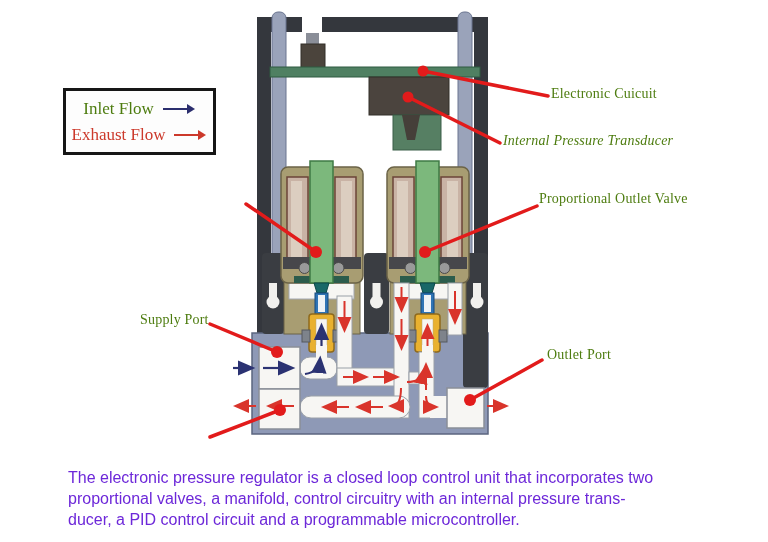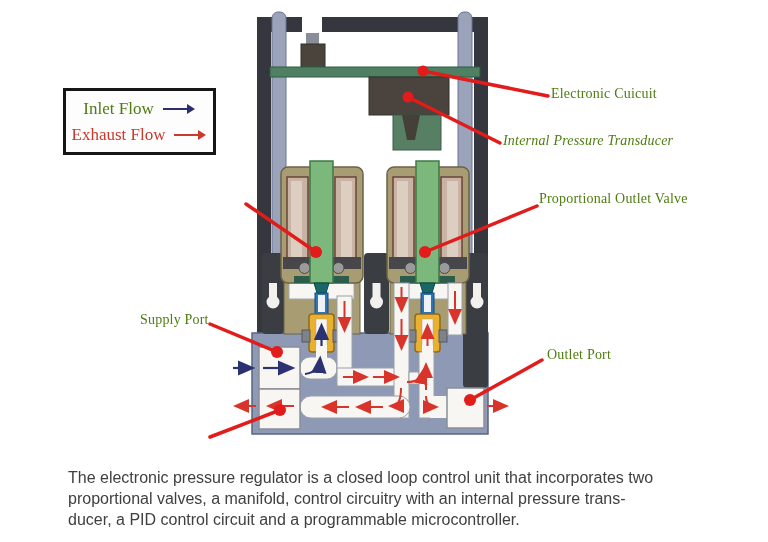--- a/index.html
+++ b/index.html
@@ -28,21 +28,21 @@
     display:flex;flex-direction:column;
     justify-content:center;align-items:center;
     gap:6px;
   }
   .legend-row{display:flex;align-items:center;gap:8px;font-size:17px;}
   .legend-inlet{color:#4d7c0f;}
   .legend-outlet{color:#cc392b;}
   #caption{
     position:absolute;left:68px;top:467px;width:660px;
     font-family:"Liberation Sans", sans-serif;
-    font-size:16px;line-height:21px;color:#404040;
+    font-size:16px;line-height:21px;color:#6d28d9;
   }
 </style>
 </head>
 <body>
 
 <div id="canvas">
 
   <svg id="diagram-svg" width="768" height="542" viewBox="0 0 768 542">
     <defs>
       <marker id="ar" markerWidth="9" markerHeight="9" refX="6" refY="3.5" orient="auto">

